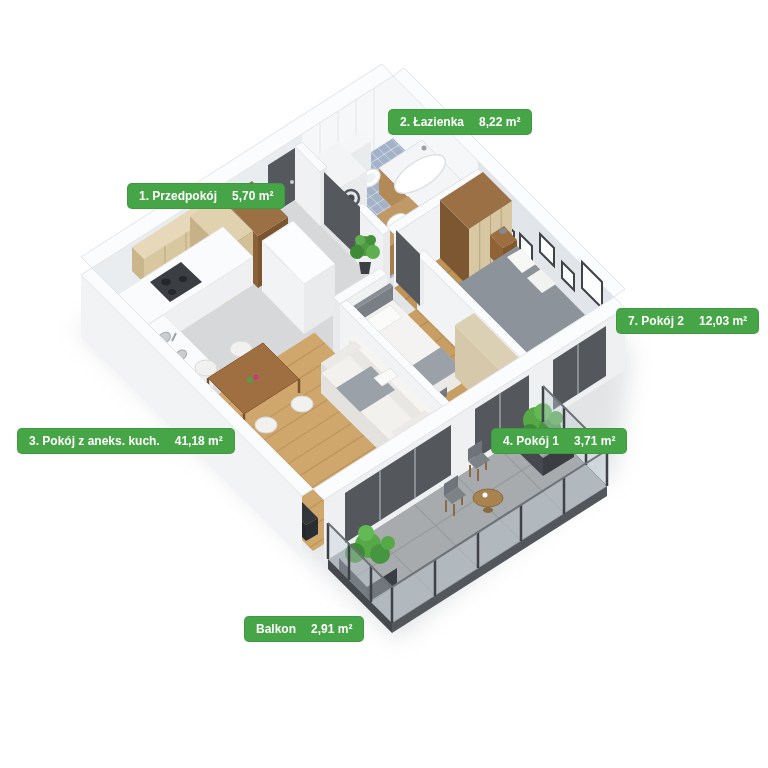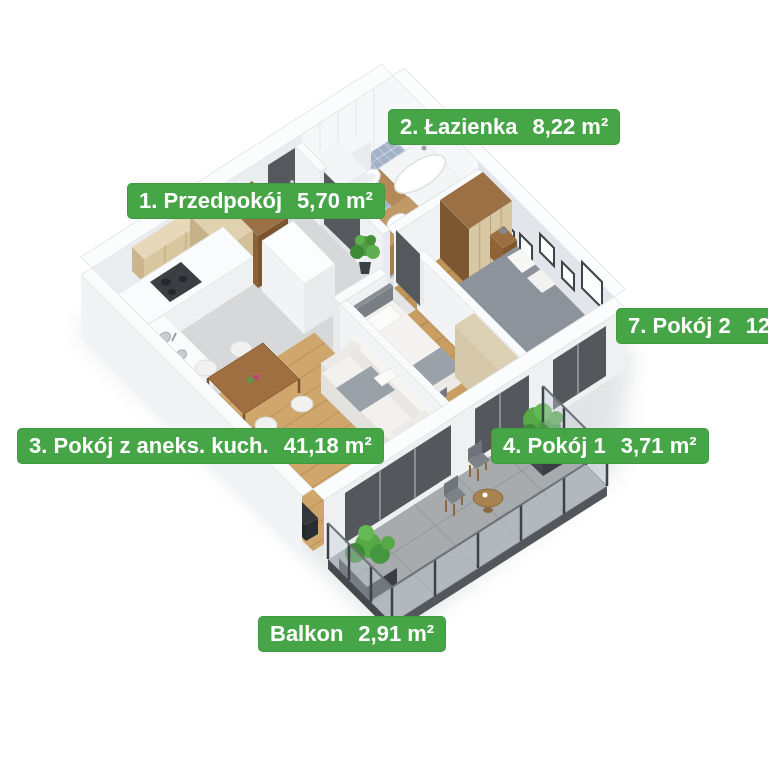--- a/index.html
+++ b/index.html
@@ -1,29 +1,29 @@
 <!DOCTYPE html>
 <html style="--badge: #46a546; --badge-text: #ffffff;"><head>
 <meta charset="utf-8">
 <style>
   html,body{margin:0;padding:0;background:#ffffff;}
   .page{position:relative;width:768px;height:768px;background:#ffffff;overflow:hidden;
         font-family:"Liberation Sans",sans-serif;}
   .scene{position:absolute;left:0;top:0;width:768px;height:768px;}
   .badge{position:absolute;display:flex;align-items:center;gap:15px;
          background:var(--badge,#46a546);color:var(--badge-text,#ffffff);
-         font-weight:700;font-size:22px;line-height:1;
+         font-weight:700;font-size:12px;line-height:1;
          padding:6px 11px;border-radius:5px;white-space:nowrap;
          border:1px solid rgba(0,0,0,0.08);}
   .f1{left:127px;top:183px}
   .f2{left:388px;top:109px}
   .f3{left:17px;top:428px}
   .f4{left:491px;top:428px}
   .f5{left:616px;top:308px}
-  .f6{left:258px;top:616px}
+  .f6{left:244px;top:616px}
   svg{display:block}
 </style>
 </head>
 <body>
 
 <div class="page">
 
 <svg class="scene" viewBox="0 0 768 768">
   <defs>
     <filter id="soft" x="-20%" y="-20%" width="140%" height="140%">

